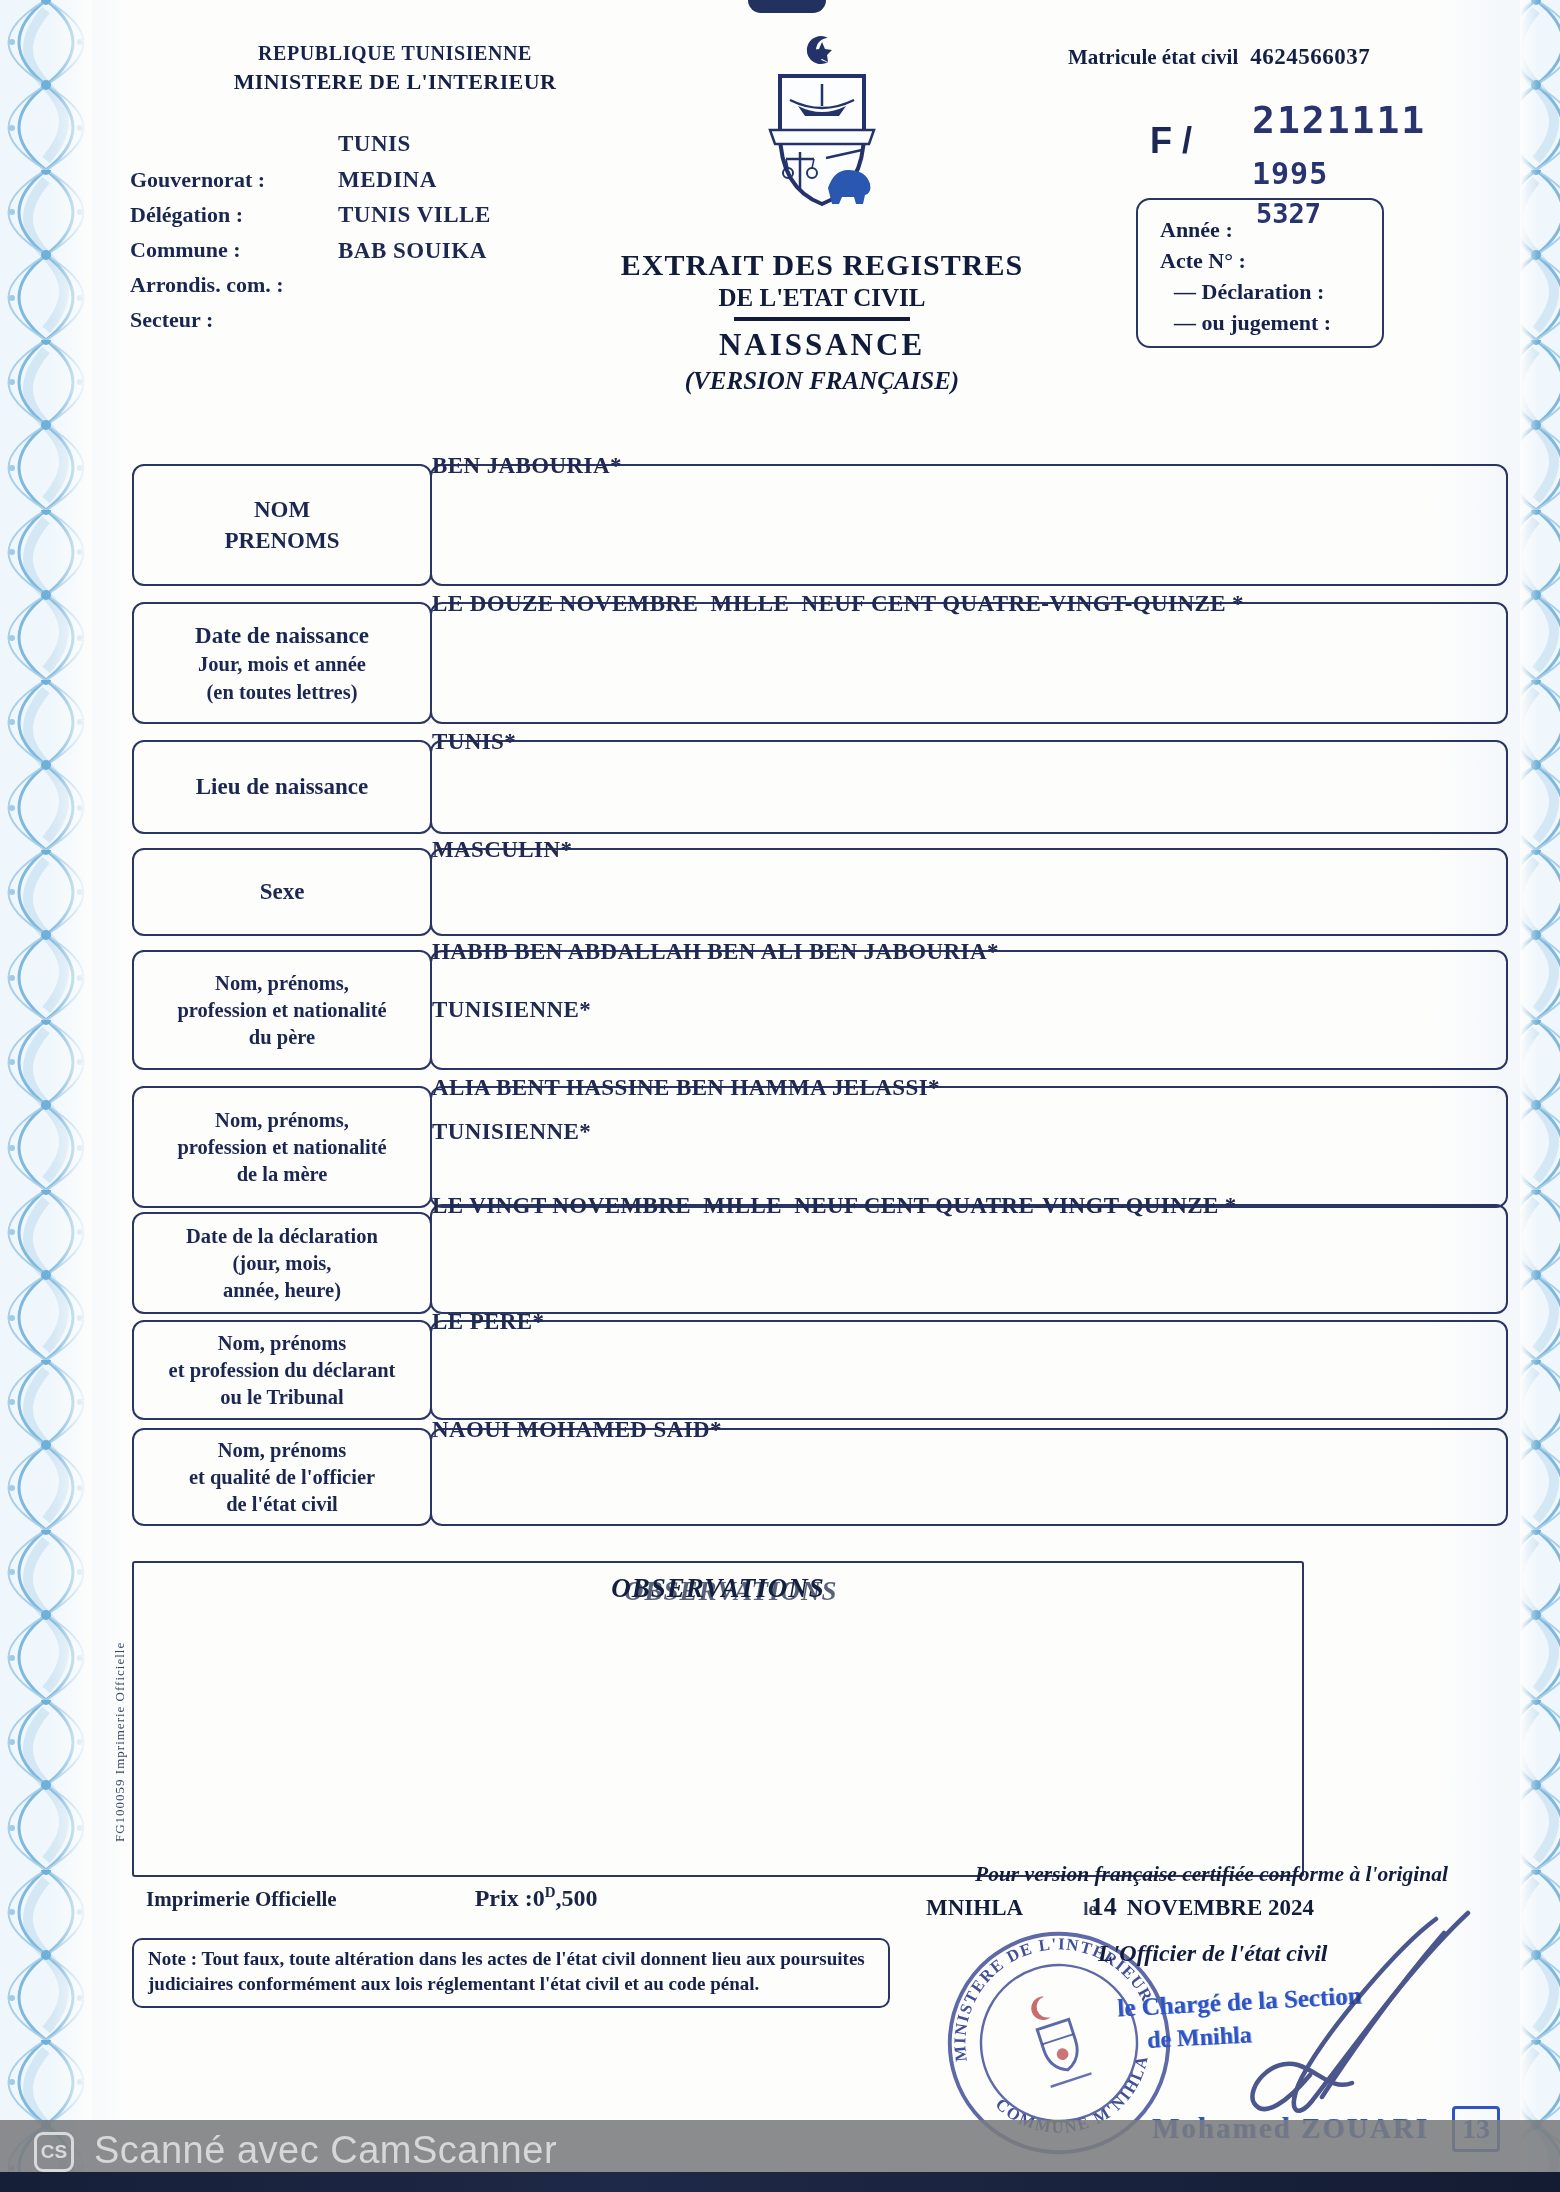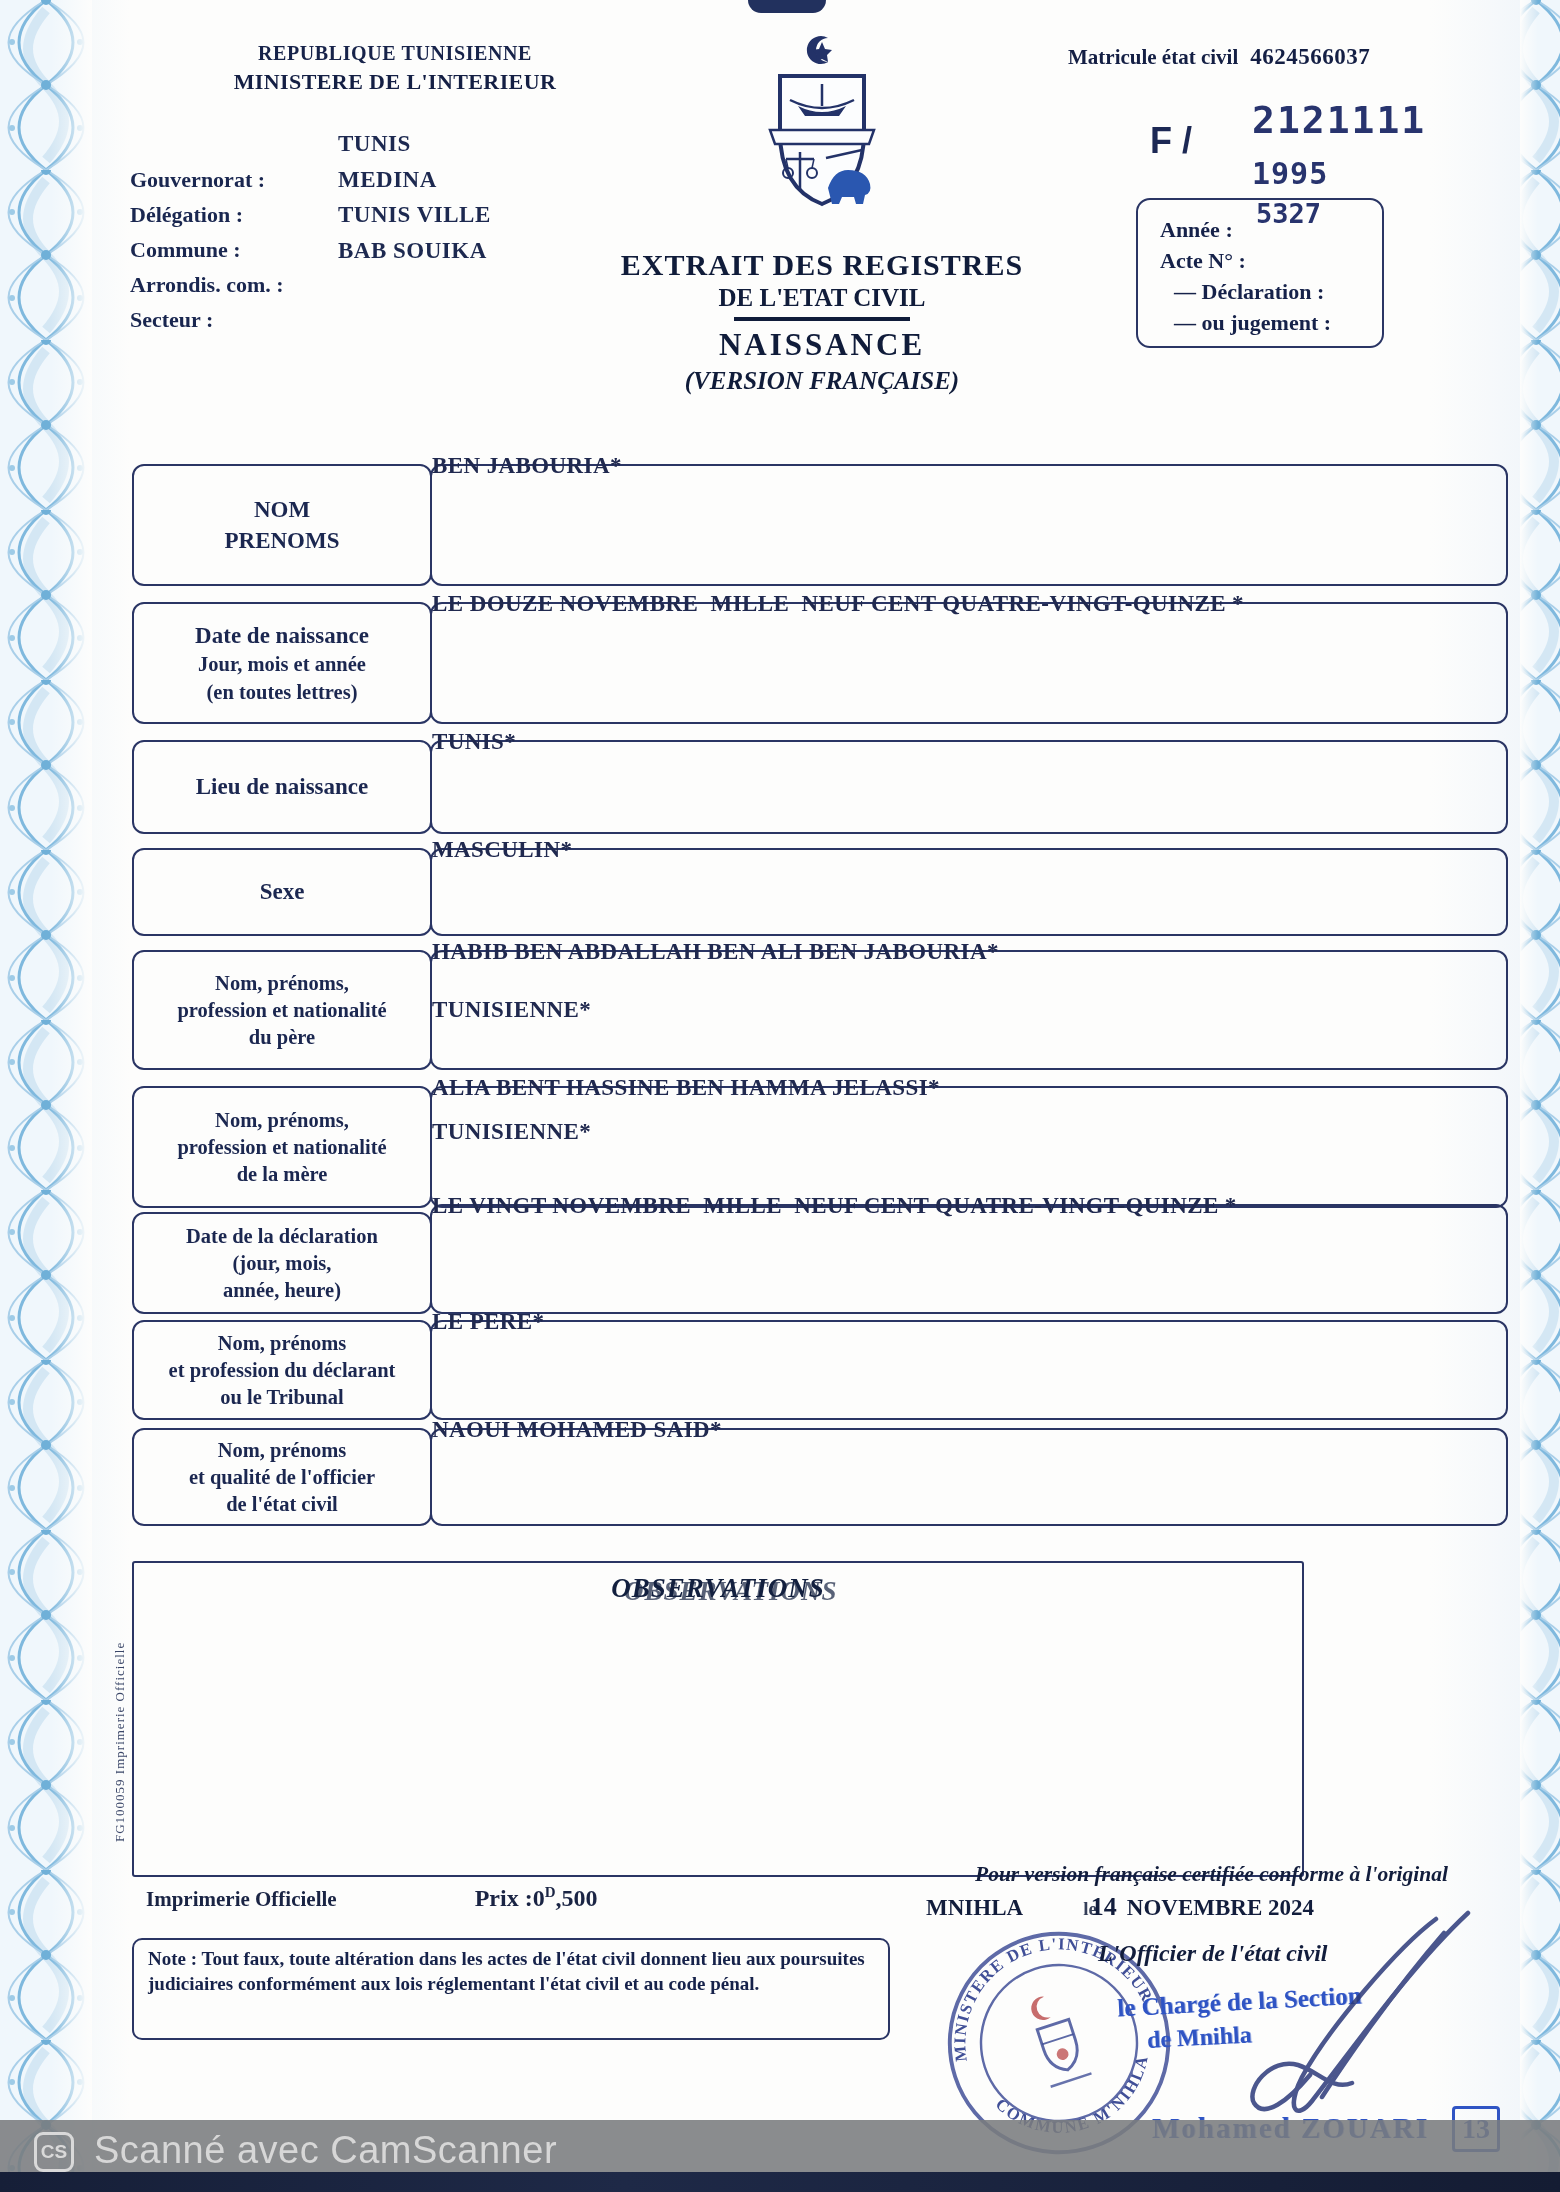--- a/index.html
+++ b/index.html
@@ -63,21 +63,21 @@
   
   .certif { left:975px; top:1862px; font-size:21.5px; font-weight:700; font-style:italic; color:#121d3c; white-space:nowrap; }
   .printer-line { left:146px; top:1884px; font-size:21px; font-weight:600; color:#1a2444; }
   .printer-line .price { margin-left:138px; font-size:24px; font-weight:700; }
   .printer-line sup { font-size:15px; }
   .date-line { left:926px; top:1892px; font-size:23px; font-weight:700; color:#121d3c; white-space:nowrap; }
   .d-le { font-weight:600; font-size:19px; margin-left:60px; opacity:.85; }
   .d-day { font-size:26px; margin-left:-6px; }
   .d-rest { margin-left:10px; }
   .officer-title { left:1098px; top:1940px; font-size:24px; font-weight:700; font-style:italic; color:#121d3c; white-space:nowrap; z-index:4; }
-  .note-box { left:132px; top:1938px; width:758px; height:102px; border-radius:10px; padding:7px 14px; font-size:19px; line-height:1.3; font-weight:600; color:#16224a; }
+  .note-box { left:132px; top:1938px; width:758px; height:70px; border-radius:10px; padding:7px 14px; font-size:19px; line-height:1.3; font-weight:600; color:#16224a; }
   .form-code { left:112px; top:1842px; font-size:13px; color:#3a4668; transform:rotate(-90deg); transform-origin:0 0; white-space:nowrap; letter-spacing:1px; }
 
   
   .round-stamp { left:942px; top:1926px; width:234px; height:234px; transform:rotate(-18deg); z-index:3; opacity:.92; }
   .office-stamp { left:1118px; top:1988px; transform:rotate(-3deg); color:#2f54c4; z-index:3; text-shadow:1px 0 0 rgba(47,84,196,.45); }
   .os1 { font-size:25px; font-weight:700; white-space:nowrap; }
   .os2 { font-size:24px; font-weight:700; margin-top:6px; margin-left:28px; white-space:nowrap; }
   .officer-name { left:1152px; top:2112px; font-size:29px; font-weight:700; letter-spacing:2px; color:#2f54c4; z-index:3; text-shadow:1px 0 0 rgba(47,84,196,.4); white-space:nowrap; }
   .officer-badge { left:1452px; top:2106px; border:3px solid #2f54c4; border-radius:4px; padding:4px 7px; font-size:28px; font-weight:700; color:#2f54c4; z-index:3; }
   .signature { left:1240px; top:1905px; width:250px; height:225px; z-index:4; }

